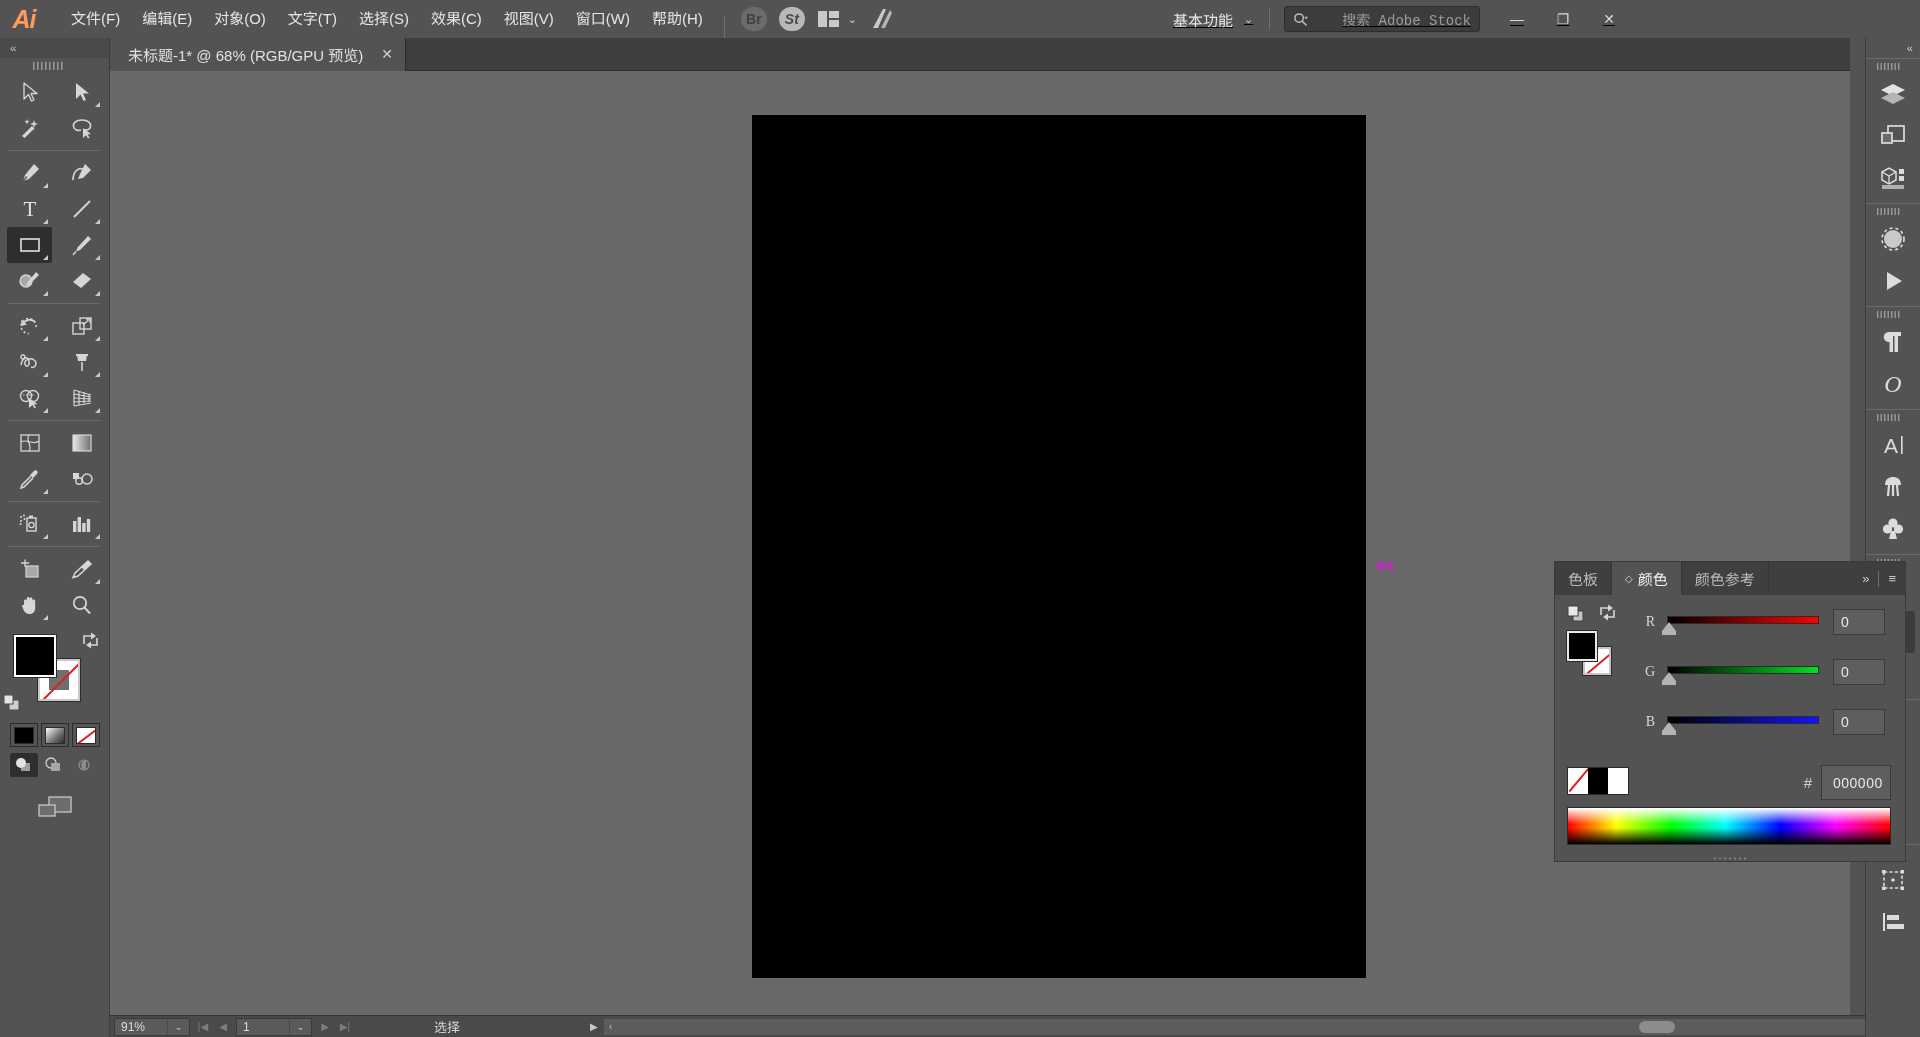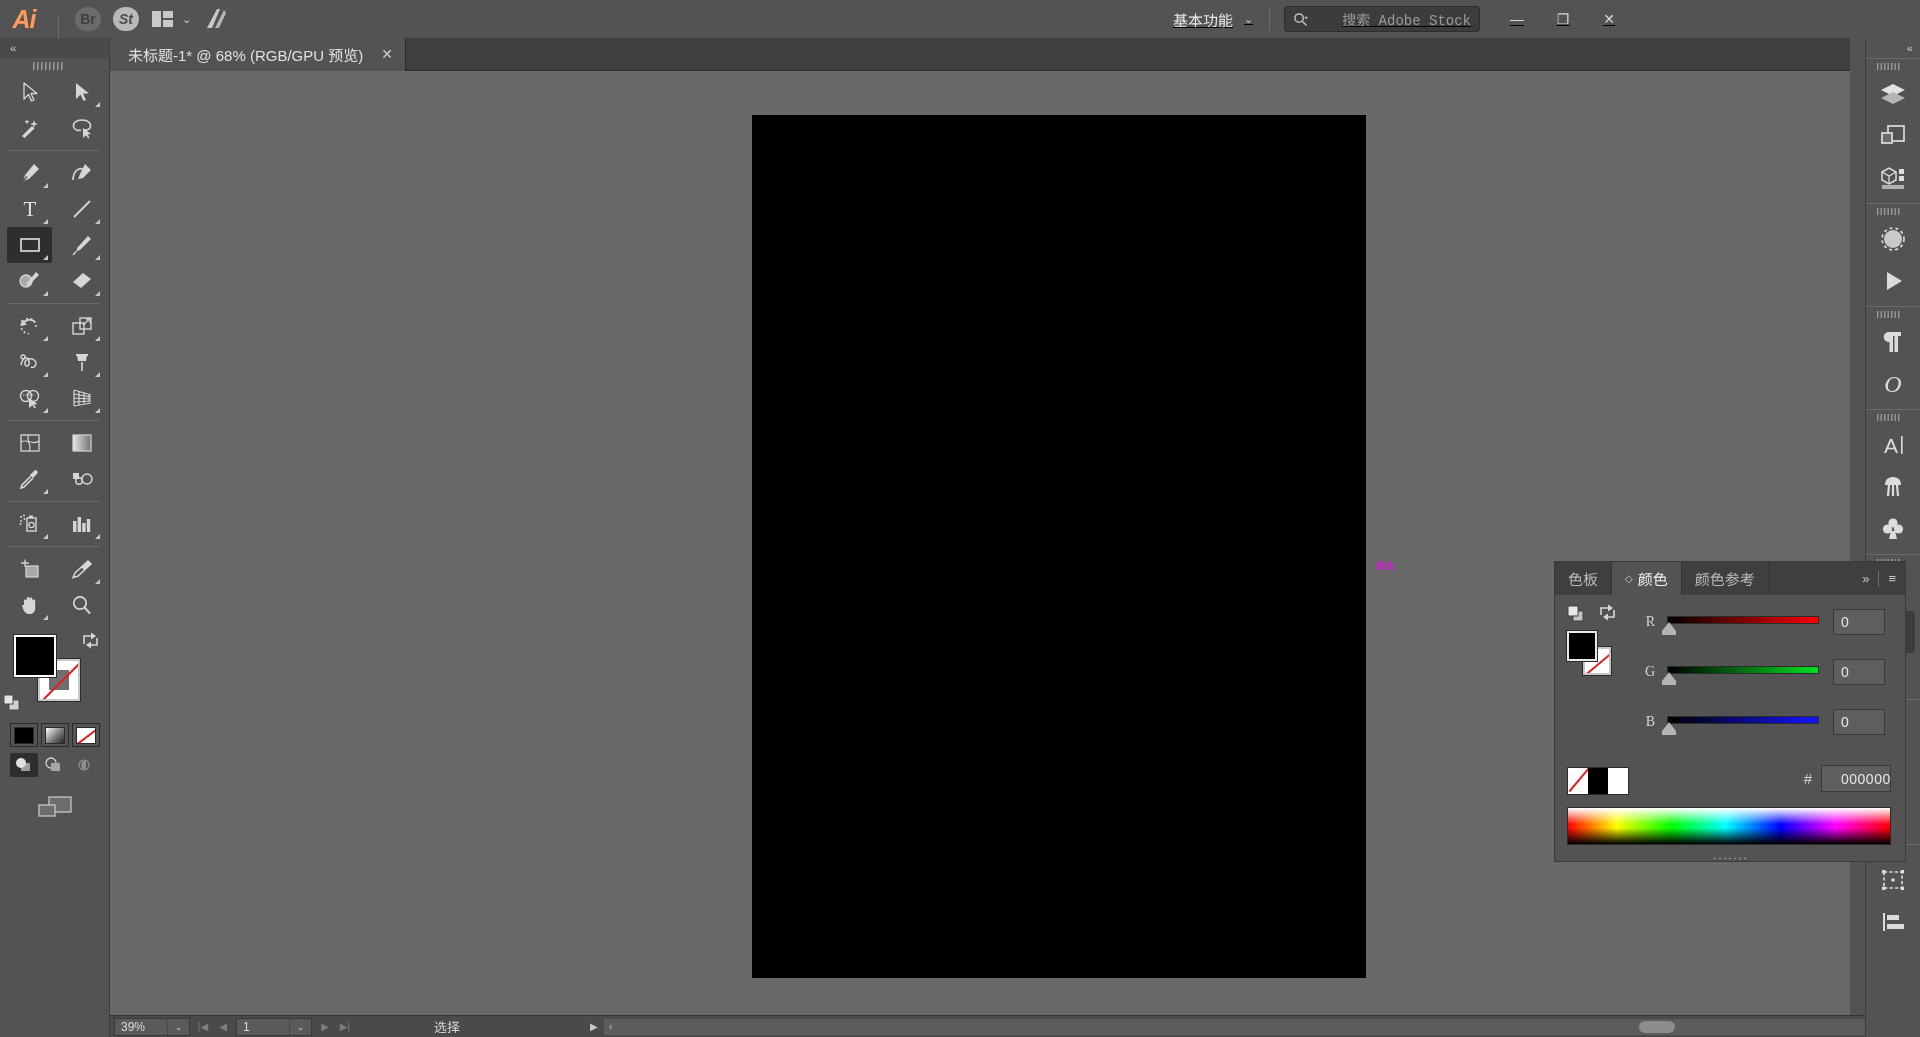--- a/index.html
+++ b/index.html
@@ -271,41 +271,52 @@
   .cp-swatch-row { position: absolute; left: 12px; top: 172px; display: flex; border: 1px solid #2b2b2b; }
   .cp-sw { width: 20px; height: 26px; }
   .cp-sw.none { background: #fff; position: relative; overflow: hidden; }
   .cp-sw.none:after { content:""; position: absolute; left: -4px; top: 11px; width: 30px; height: 2px; background: #e02020; transform: rotate(-50deg); }
   .cp-sw.black { background: #000; }
   .cp-sw.white { background: #fff; }
 
   .hex-row { position: absolute; right: 14px; top: 170px; display: flex; align-items: center; }
   .hex-row .hash { color: #cfcfcf; font-size: 15px; margin-right: 9px; }
   .hex-field {
-    width: 70px; height: 27px; background: #5e5e5e; border: 1px solid #3a3a3a;
-    color: #e8e8e8; font-size: 14px; display: flex; align-items: center; padding-left: 19px;
+    width: 70px; height: 35px; background: #5e5e5e; border: 1px solid #3a3a3a;
+    color: #e8e8e8; font-size: 14px; display: flex; align-items: center; padding-left: 11px;
     letter-spacing: 0.5px; cursor: text;
   }
   .spectrum {
     position: absolute; left: 12px; right: 14px; top: 212px; height: 38px;
     border: 1px solid #2b2b2b;
     background:
       linear-gradient(to bottom, rgba(255,255,255,1) 0%, rgba(255,255,255,0) 45%, rgba(0,0,0,0) 55%, rgba(0,0,0,1) 100%),
       linear-gradient(to right, #ff0000 0%, #ffff00 15%, #00ff00 32%, #00ffff 49%, #0000ff 66%, #ff00ff 83%, #ff0000 100%);
     cursor: crosshair;
   }
   .cp-grip { position: absolute; left: 0; right: 0; bottom: 2px; display: flex; justify-content: center; }
 </style>
 </head>
 <body>
 
 <div id="app">
 
   <div class="titlebar">
     <div class="ai-logo">Ai</div>
+    <div class="menu-items">
+      <div class="menu-item">文件(F)</div>
+      <div class="menu-item">编辑(E)</div>
+      <div class="menu-item">对象(O)</div>
+      <div class="menu-item">文字(T)</div>
+      <div class="menu-item">选择(S)</div>
+      <div class="menu-item">效果(C)</div>
+      <div class="menu-item">视图(V)</div>
+      <div class="menu-item">窗口(W)</div>
+      <div class="menu-item">帮助(H)</div>
+    </div>
     <div class="tb-sep"></div>
     <div class="tb-btn">
       <div class="sq-badge">Br</div>
     </div>
     <div class="tb-btn">
       <div class="sq-badge light">St</div>
     </div>
     <div class="tb-btn">
       <svg class="arrange-ico" viewBox="0 0 24 20">
         <rect x="1" y="2" width="9" height="16" fill="#c9c9c9"></rect>
@@ -670,21 +681,21 @@
   <div class="vscroll">
     <div class="arr">▲</div>
     <div class="track">
       <div class="thumb"></div>
     </div>
     <div class="arr">▼</div>
   </div>
 
   <div class="statusbar">
     <div class="sb-field">
-      <span class="val">39%</span>
+      <span class="val">91%</span>
       <span class="dd">⌄</span>
     </div>
     <div class="sb-nav">
       <span class="b dim">|◀</span>
       <span class="b dim">◀</span>
     </div>
     <div class="sb-field">
       <span class="val">1</span>
       <span class="dd">⌄</span>
     </div>

